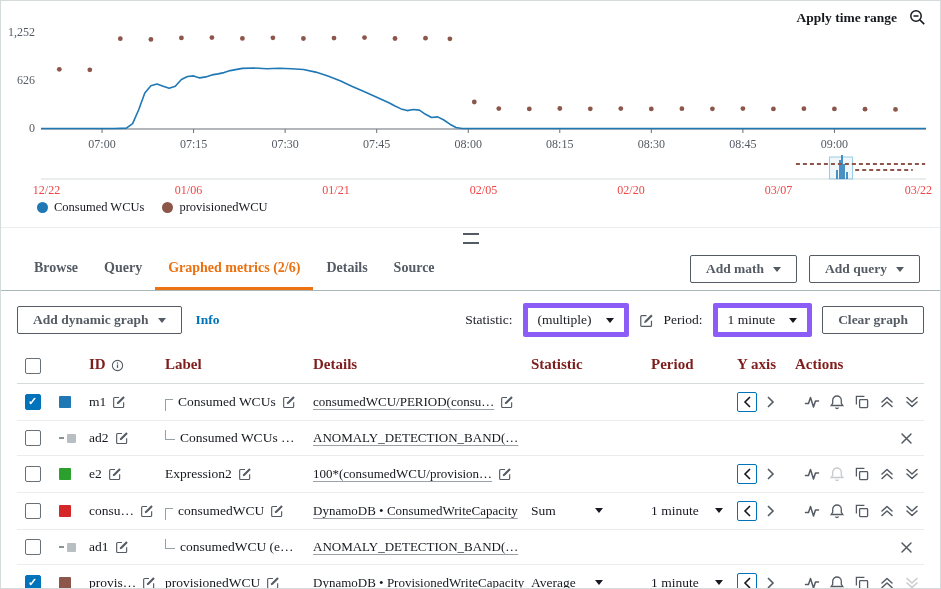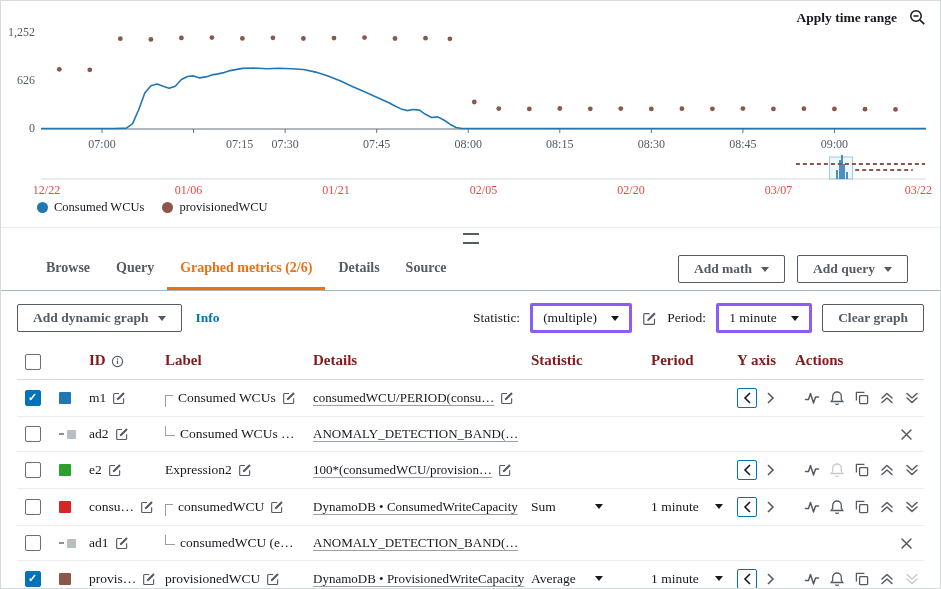--- a/index.html
+++ b/index.html
@@ -15,33 +15,33 @@
   .ytick{position:absolute;left:0;width:34px;text-align:right;font-size:12px;color:#545b64;}
   .xtick{position:absolute;top:136px;transform:translateX(-50%);font-size:12px;color:#545b64;}
   .tlabel{position:absolute;top:182px;font-size:12px;color:#ef4444;}
   .legend{position:absolute;top:199px;left:36px;display:flex;gap:18px;align-items:center;font-size:12.5px;}
   .legend-item{display:inline-flex;align-items:center;gap:6px;cursor:pointer;}
   .dot{width:11px;height:11px;border-radius:50%;display:inline-block;}
   
   .divider{height:20px;border-top:1px solid #eaeded;display:flex;align-items:center;justify-content:center;cursor:row-resize;flex:none;}
   .grip{width:16px;height:7px;border-top:2px solid #545b64;border-bottom:2px solid #545b64;display:block;}
   
-  .tabs{display:flex;align-items:stretch;border-bottom:1px solid #aab7b8;padding:0 32px;height:42px;flex:none;}
+  .tabs{display:flex;align-items:stretch;border-bottom:1px solid #aab7b8;padding:0 20px;height:42px;flex:none;}
   .tab-list{display:flex;align-items:stretch;}
   .tab{padding:0 13px;line-height:39px;font-weight:700;font-size:14px;color:#545b64;border-bottom:3px solid transparent;cursor:pointer;white-space:nowrap;}
   .tab.active{color:#ec7211;border-bottom-color:#ec7211;}
   .tab-spacer{flex:1;}
   .tab-actions{display:flex;align-items:center;gap:12px;}
   
   .btn{background:#fff;border:1px solid #545b64;border-radius:2px;color:#545b64;font-weight:700;
        font-size:13.5px;padding:5px 15px;display:inline-flex;align-items:center;gap:9px;cursor:pointer;
        font-family:inherit;white-space:nowrap;}
   .caret{width:0;height:0;border-left:4px solid transparent;border-right:4px solid transparent;
          border-top:5px solid currentColor;display:inline-block;}
-  .select-btn{background:#fff;border:3px solid #8b5cf6;border-radius:2px;color:#16191f;font-size:13.5px;
+  .select-btn{background:#fff;border:5px solid #8b5cf6;border-radius:2px;color:#16191f;font-size:13.5px;
        padding:4px 10px;display:inline-flex;align-items:center;justify-content:space-between;gap:14px;
        cursor:pointer;font-family:inherit;white-space:nowrap;min-width:96px;}
   .info-link{color:#0073bb;font-weight:700;font-size:13.5px;cursor:pointer;text-decoration:none;}
   
   .toolbar{display:flex;justify-content:space-between;align-items:center;padding:12px 16px 10px 16px;flex:none;}
   .tb-left{display:flex;align-items:center;gap:14px;}
   .tb-right{display:flex;align-items:center;gap:10px;}
   .tb-label{font-size:13.5px;color:#16191f;}
   
   .metrics-table{border-collapse:collapse;margin:0 16px;width:907px;table-layout:fixed;flex:none;}
@@ -133,21 +133,21 @@
         <circle cx="671.4" cy="93.8" r="2.4" fill="#8c564b"></circle>
         <circle cx="701.9" cy="93.6" r="2.4" fill="#8c564b"></circle>
         <circle cx="732.4" cy="93.9" r="2.4" fill="#8c564b"></circle>
         <circle cx="762.9" cy="93.7" r="2.4" fill="#8c564b"></circle>
         <circle cx="793.4" cy="93.9" r="2.4" fill="#8c564b"></circle>
         <circle cx="824.0" cy="94.2" r="2.4" fill="#8c564b"></circle>
         <circle cx="854.5" cy="94.4" r="2.4" fill="#8c564b"></circle>
       </svg>
     <div>
         <div class="xtick" style="left: 101.034px;">07:00</div>
-        <div class="xtick" style="left: 192.586px; margin-left: 46px;">07:15</div>
+        <div class="xtick" style="left: 192.586px;">07:15</div>
         <div class="xtick" style="left: 284.138px;">07:30</div>
         <div class="xtick" style="left: 375.69px;">07:45</div>
         <div class="xtick" style="left: 467.241px;">08:00</div>
         <div class="xtick" style="left: 558.793px;">08:15</div>
         <div class="xtick" style="left: 650.345px;">08:30</div>
         <div class="xtick" style="left: 741.897px;">08:45</div>
         <div class="xtick" style="left: 833.448px;">09:00</div>
       </div>
     <svg class="timeline" width="885" height="26" viewBox="0 0 885 26">
         <line x1="0" y1="24" x2="885" y2="24" stroke="#d5dbdb" stroke-width="1"></line>

